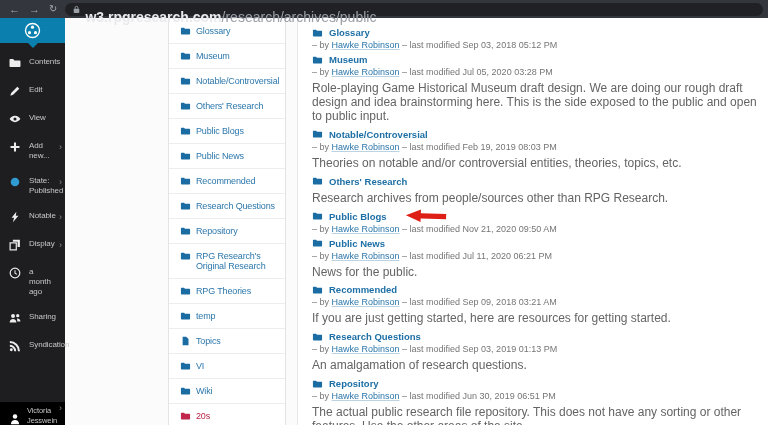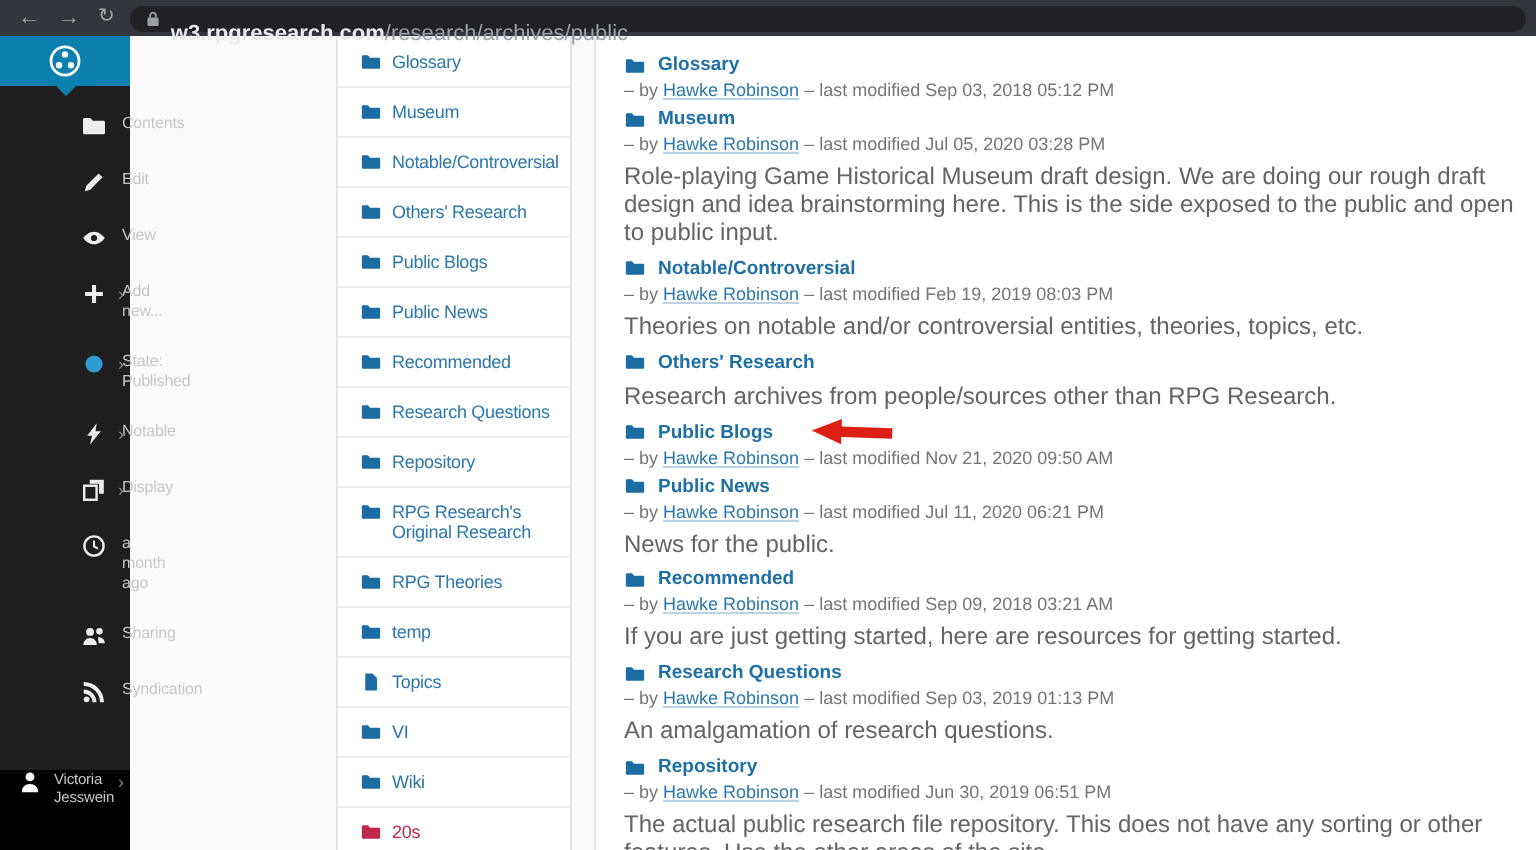--- a/index.html
+++ b/index.html
@@ -13,41 +13,41 @@
     position:absolute;top:0;left:0;width:768px;height:18px;
     background:#33363c;display:flex;align-items:center;z-index:10;
   }
   .b-nav{color:#a6aaaf;font-size:11px;line-height:18px;margin-left:9px;cursor:default;}
   .b-nav.reload{font-size:10px;}
   .address-pill{
     flex:1;height:13px;margin:0 5px 0 8px;background:#1f2125;border-radius:7px;
     display:flex;align-items:center;padding:0 8px;gap:5px;min-width:0;
   }
   .lock svg{width:7px;height:9px;display:block;fill:#9aa0a6;}
-  .url{font-size:11px;white-space:nowrap;overflow:hidden;margin-top:16px;}
+  .url{font-size:14px;white-space:nowrap;overflow:hidden;margin-top:16px;}
   .url .domain{color:#e8eaed;font-weight:bold;}
   .url .path{color:#9aa0a6;}
   
   .app{position:absolute;top:18px;left:0;width:768px;height:407px;background:#fbfbfb;}
   
   .plone-toolbar{
     position:absolute;left:0;top:0;width:65px;height:407px;background:#1e1e21;
     display:flex;flex-direction:column;
   }
   .logo-block{height:25px;background:#0b7fad;display:flex;align-items:center;justify-content:center;}
   .logo-block svg{width:17px;height:17px;display:block;}
   .logo-notch{width:0;height:0;border-left:5px solid transparent;border-right:5px solid transparent;border-top:5px solid #0b7fad;margin-left:28px;}
-  .tb-items{padding-top:9px;flex:1;margin-left:32px;}
+  .tb-items{padding-top:9px;flex:1;}
   .tb-item{display:flex;align-items:flex-start;gap:7px;padding:0 10px 0 9px;margin-bottom:15px;position:relative;cursor:pointer;}
   .tb-item .icon{width:13px;min-width:13px;height:13px;color:#ededed;}
   .tb-item .icon svg{width:12px;height:12px;display:block;fill:currentColor;}
   .tb-label{font-size:8px;line-height:1.25;color:#c6c6c6;white-space:pre-line;letter-spacing:-.1px;}
   .tb-caret{position:absolute;right:3px;top:0;color:#8b8b8b;font-size:9px;line-height:12px;}
   .tb-user{
-    height:40px;background:#000;display:flex;align-items:flex-start;gap:6px;
+    height:23px;background:#000;display:flex;align-items:flex-end;gap:6px;
     padding-left:9px;position:relative;cursor:pointer;
   }
   .tb-user .icon{width:12px;height:12px;color:#fff;}
   .tb-user .icon svg{width:12px;height:12px;display:block;fill:currentColor;}
   .tb-user .tb-label{font-size:7.5px;width:36px;}
   
   .nav-col{
     position:absolute;left:168px;top:0;width:118px;height:407px;background:#fff;
     border-left:1px solid #e4e4e4;border-right:1px solid #e4e4e4;border-top:1px solid #ededed;
     box-sizing:border-box;overflow:hidden;

